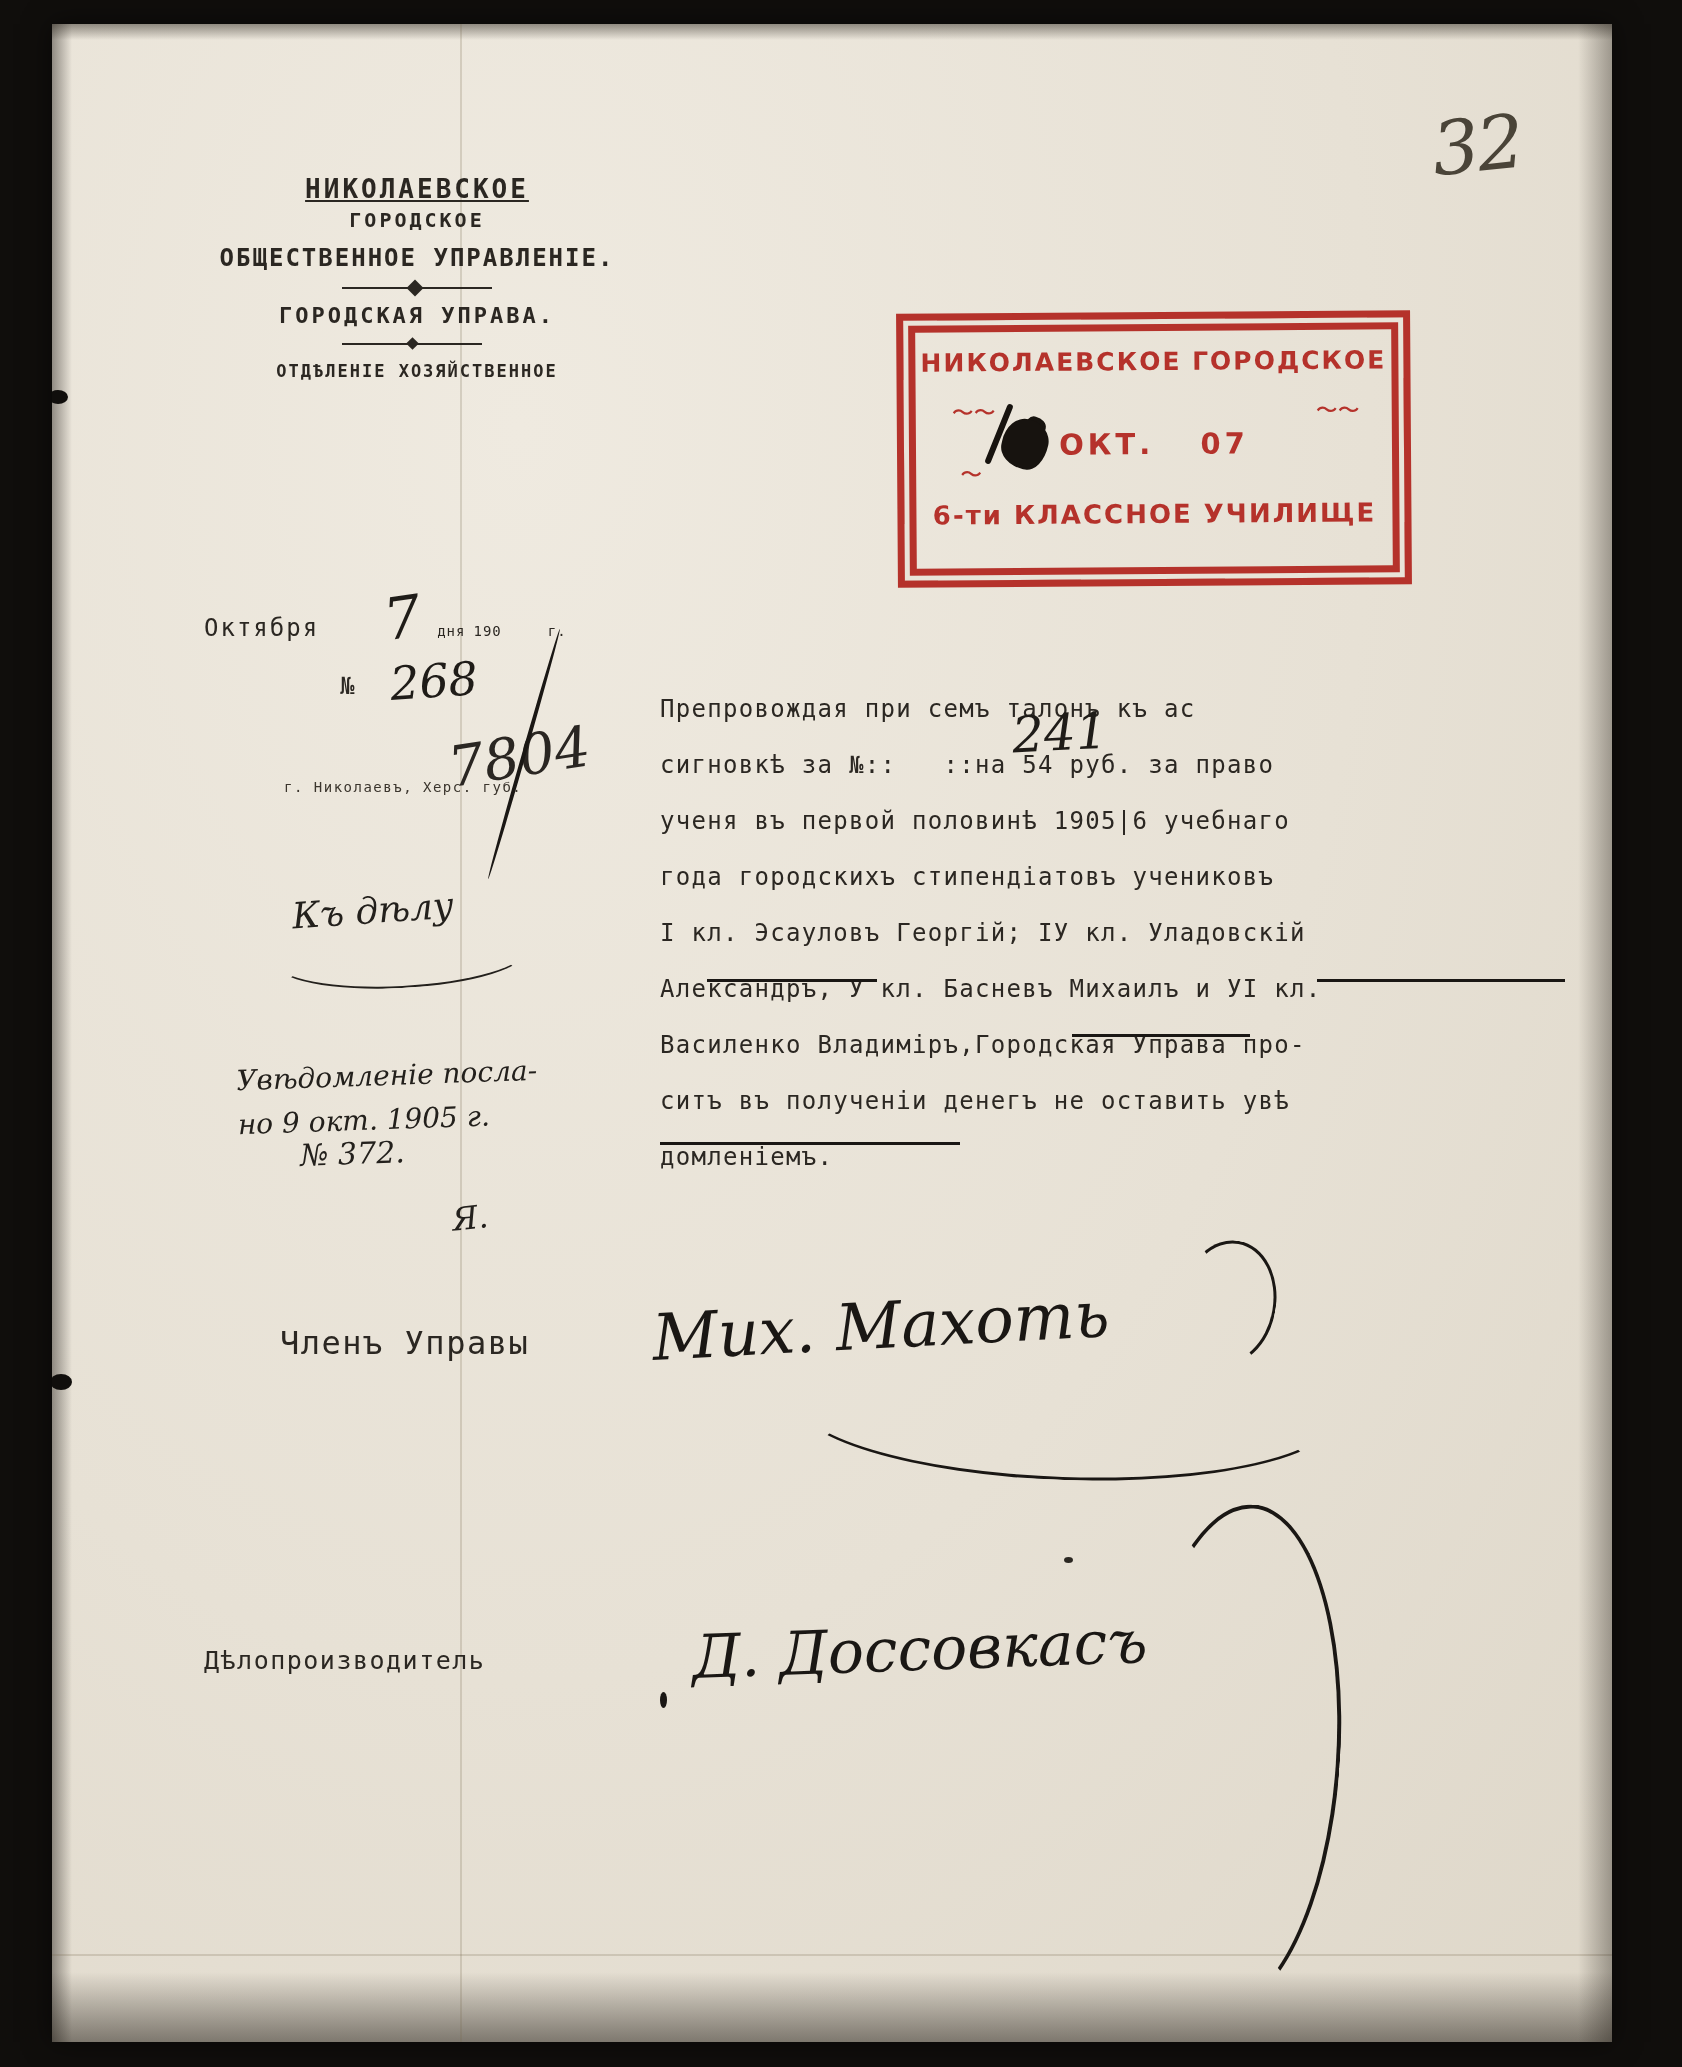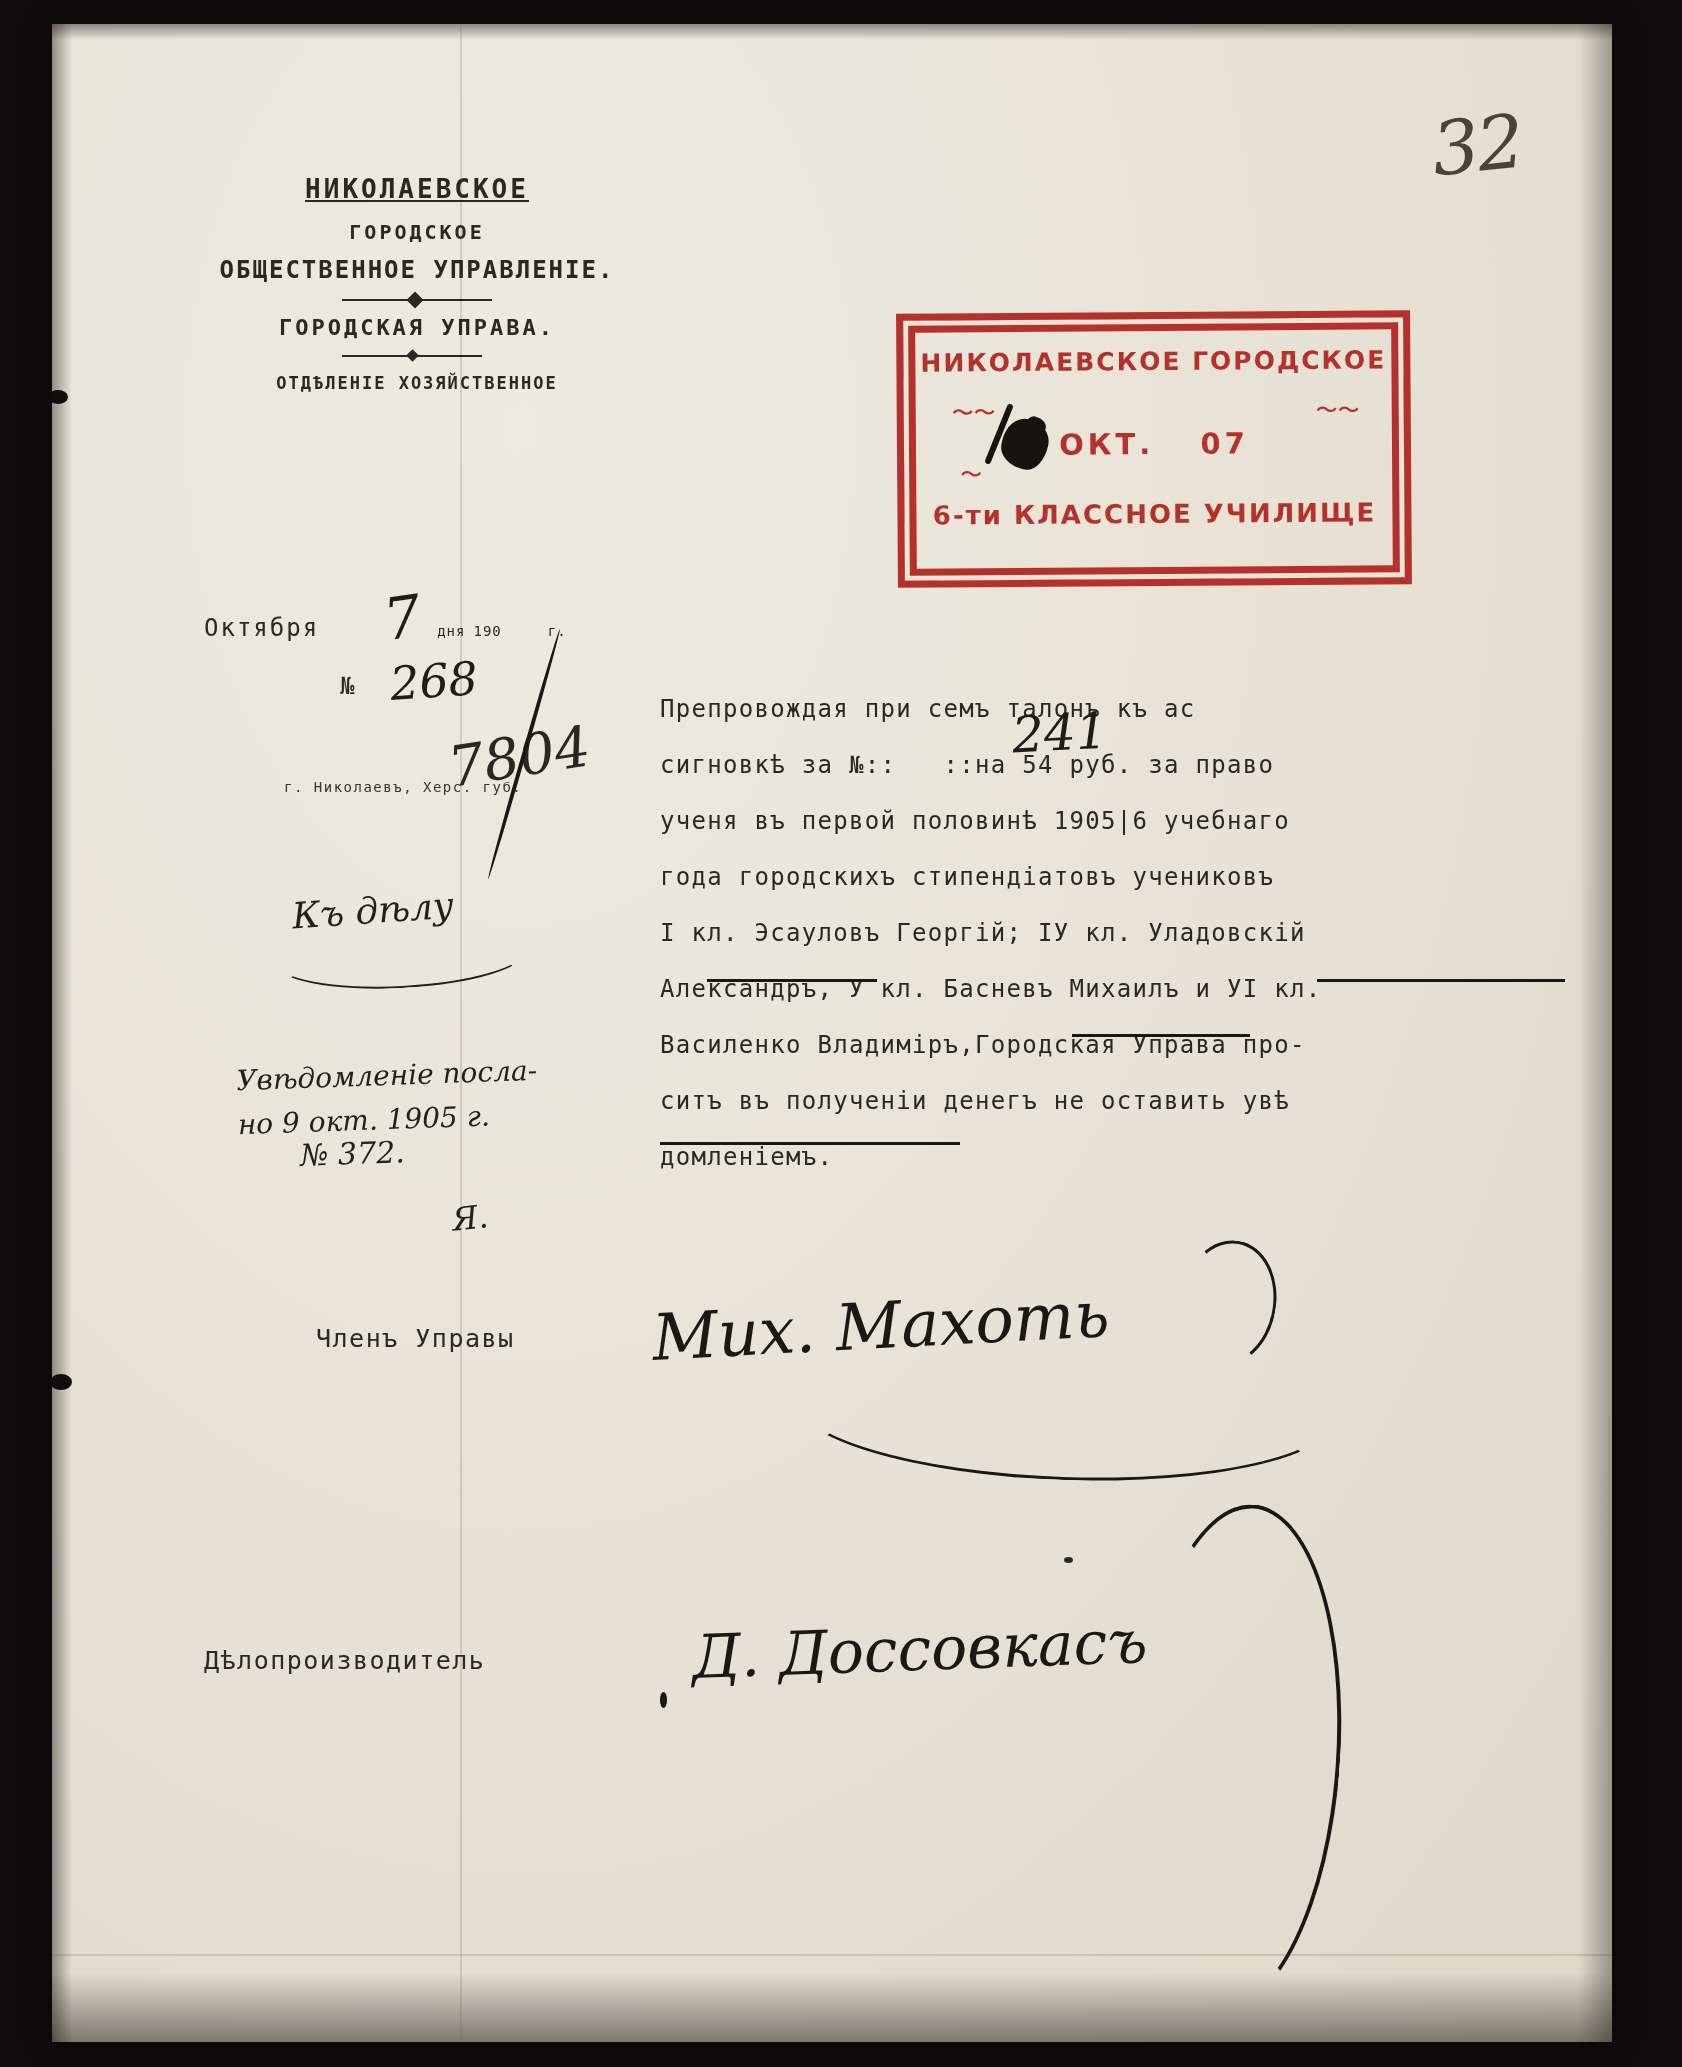--- a/index.html
+++ b/index.html
@@ -62,21 +62,21 @@
   }
   .fold {
     position: absolute;
     background: rgba(120,104,78,0.22);
   }
 
   
   #letterhead { position: absolute; left: 150px; top: 150px; width: 430px; }
   #letterhead div { text-align: center; }
   .lh1 { font-size: 26px; font-weight: bold; letter-spacing: 3px; color: #2b2722; text-decoration: underline; }
-  .lh2 { font-size: 20px; font-weight: bold; letter-spacing: 3px; margin-top: 16px; color: #2b2722; }
+  .lh2 { font-size: 20px; font-weight: bold; letter-spacing: 3px; margin-top: 4px; color: #2b2722; }
   .lh3 { font-size: 24px; font-weight: bold; letter-spacing: 2px; margin-top: 12px; color: #2b2722; }
   .lh4 { font-size: 22px; font-weight: bold; letter-spacing: 3px; margin-top: 8px; color: #2b2722; }
   .lh5 { font-size: 17px; font-weight: bold; letter-spacing: 2px; margin-top: 10px; color: #2b2722; }
 
   .orn {
     margin: 9px auto 2px auto;
     width: 150px;
     height: 14px;
     position: relative;
   }
@@ -127,21 +127,21 @@
     font-size: 24px; letter-spacing: 1px; color: #2b2722;
   }
   #city-line {
     position: absolute; left: 232px; top: 755px;
     font-size: 14px; letter-spacing: 1.5px; color: #3b352d;
   }
 
   
   #sig-label-1 {
     position: absolute; left: 228px; top: 1300px;
-    font-size: 25px; letter-spacing: 1.5px; color: #2b2722; margin-left: 36px;
+    font-size: 32px; letter-spacing: 1.5px; color: #2b2722;
   }
   #sig-label-2 {
     position: absolute; left: 152px; top: 1622px;
     font-size: 25px; letter-spacing: 1.5px; color: #2b2722;
   }
 
   
   #stamp {
     position: absolute;
     left: 845px; top: 288px;

